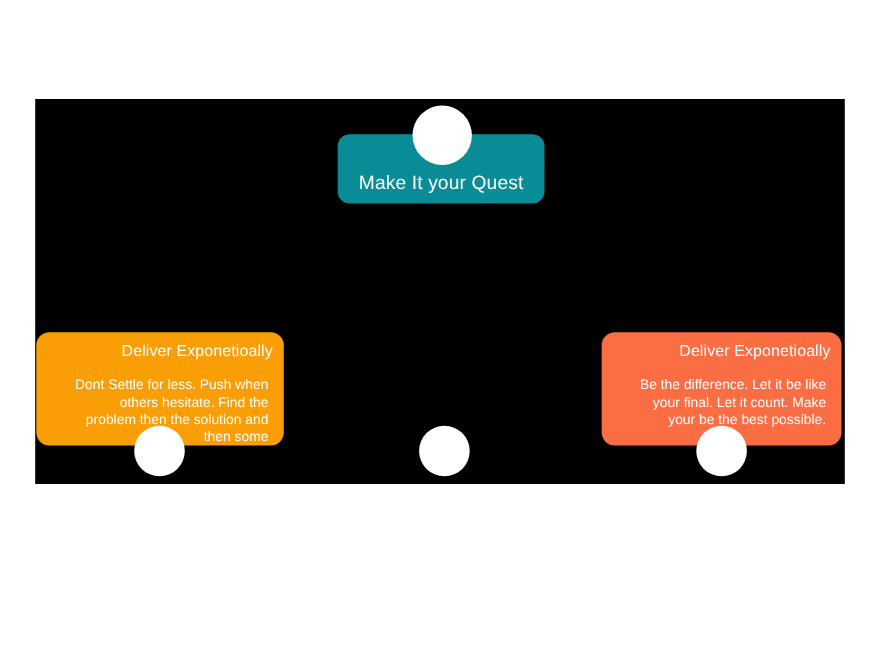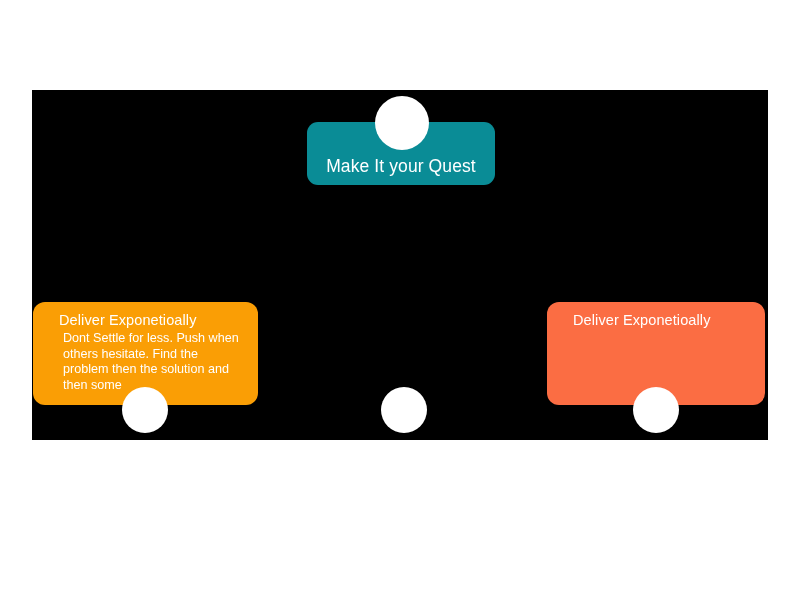--- a/index.html
+++ b/index.html
@@ -65,35 +65,35 @@
   }
 
   
   .card {
     position: absolute;
     top: 302px;
     height: 103px;
     border-radius: 12px;
     box-sizing: border-box;
     padding: 8px 10px 0 26px;
-    text-align: left;
+    text-align: right;
     color: #ffffff;
     overflow: visible;
   }
   .card .card-title {
     display: block;
     font-size: 14.5px;
     font-weight: 400;
     line-height: 20px;
     letter-spacing: .1px;
     color: #ffffff;
   }
   .card .card-body {
     display: block;
-    margin-top: 1px;
+    margin-top: 13px;
     font-size: 12.6px;
     font-weight: 400;
     line-height: 15.6px;
     color: #ffffff;
     padding: 0 4px;
   }
 
   #card-0 { left: 33px;  width: 225px; background: #fa9e05; }
   #card-1 { left: 295px; width: 218px; background: #f8c433; }
   #card-2 { left: 547px; width: 218px; background: #fb6d43; }
@@ -126,16 +126,17 @@
   <div class="card" id="card-0">
     <span class="card-title">Deliver Exponetioally</span>
     <span class="card-body">Dont Settle for less. Push when others hesitate. Find the problem then the solution and then some</span>
   </div>
   <div class="card-badge" id="card-badge-0"></div>
 
   <div class="card-badge" id="card-badge-1"></div>
 
   <div class="card" id="card-2">
     <span class="card-title">Deliver Exponetioally</span>
+    <span class="card-body">Be the difference. Let  it be like your final. Let it count. Make your be the best possible.</span>
   </div>
   <div class="card-badge" id="card-badge-2"></div>
 
 </div>
 
 </body></html>

